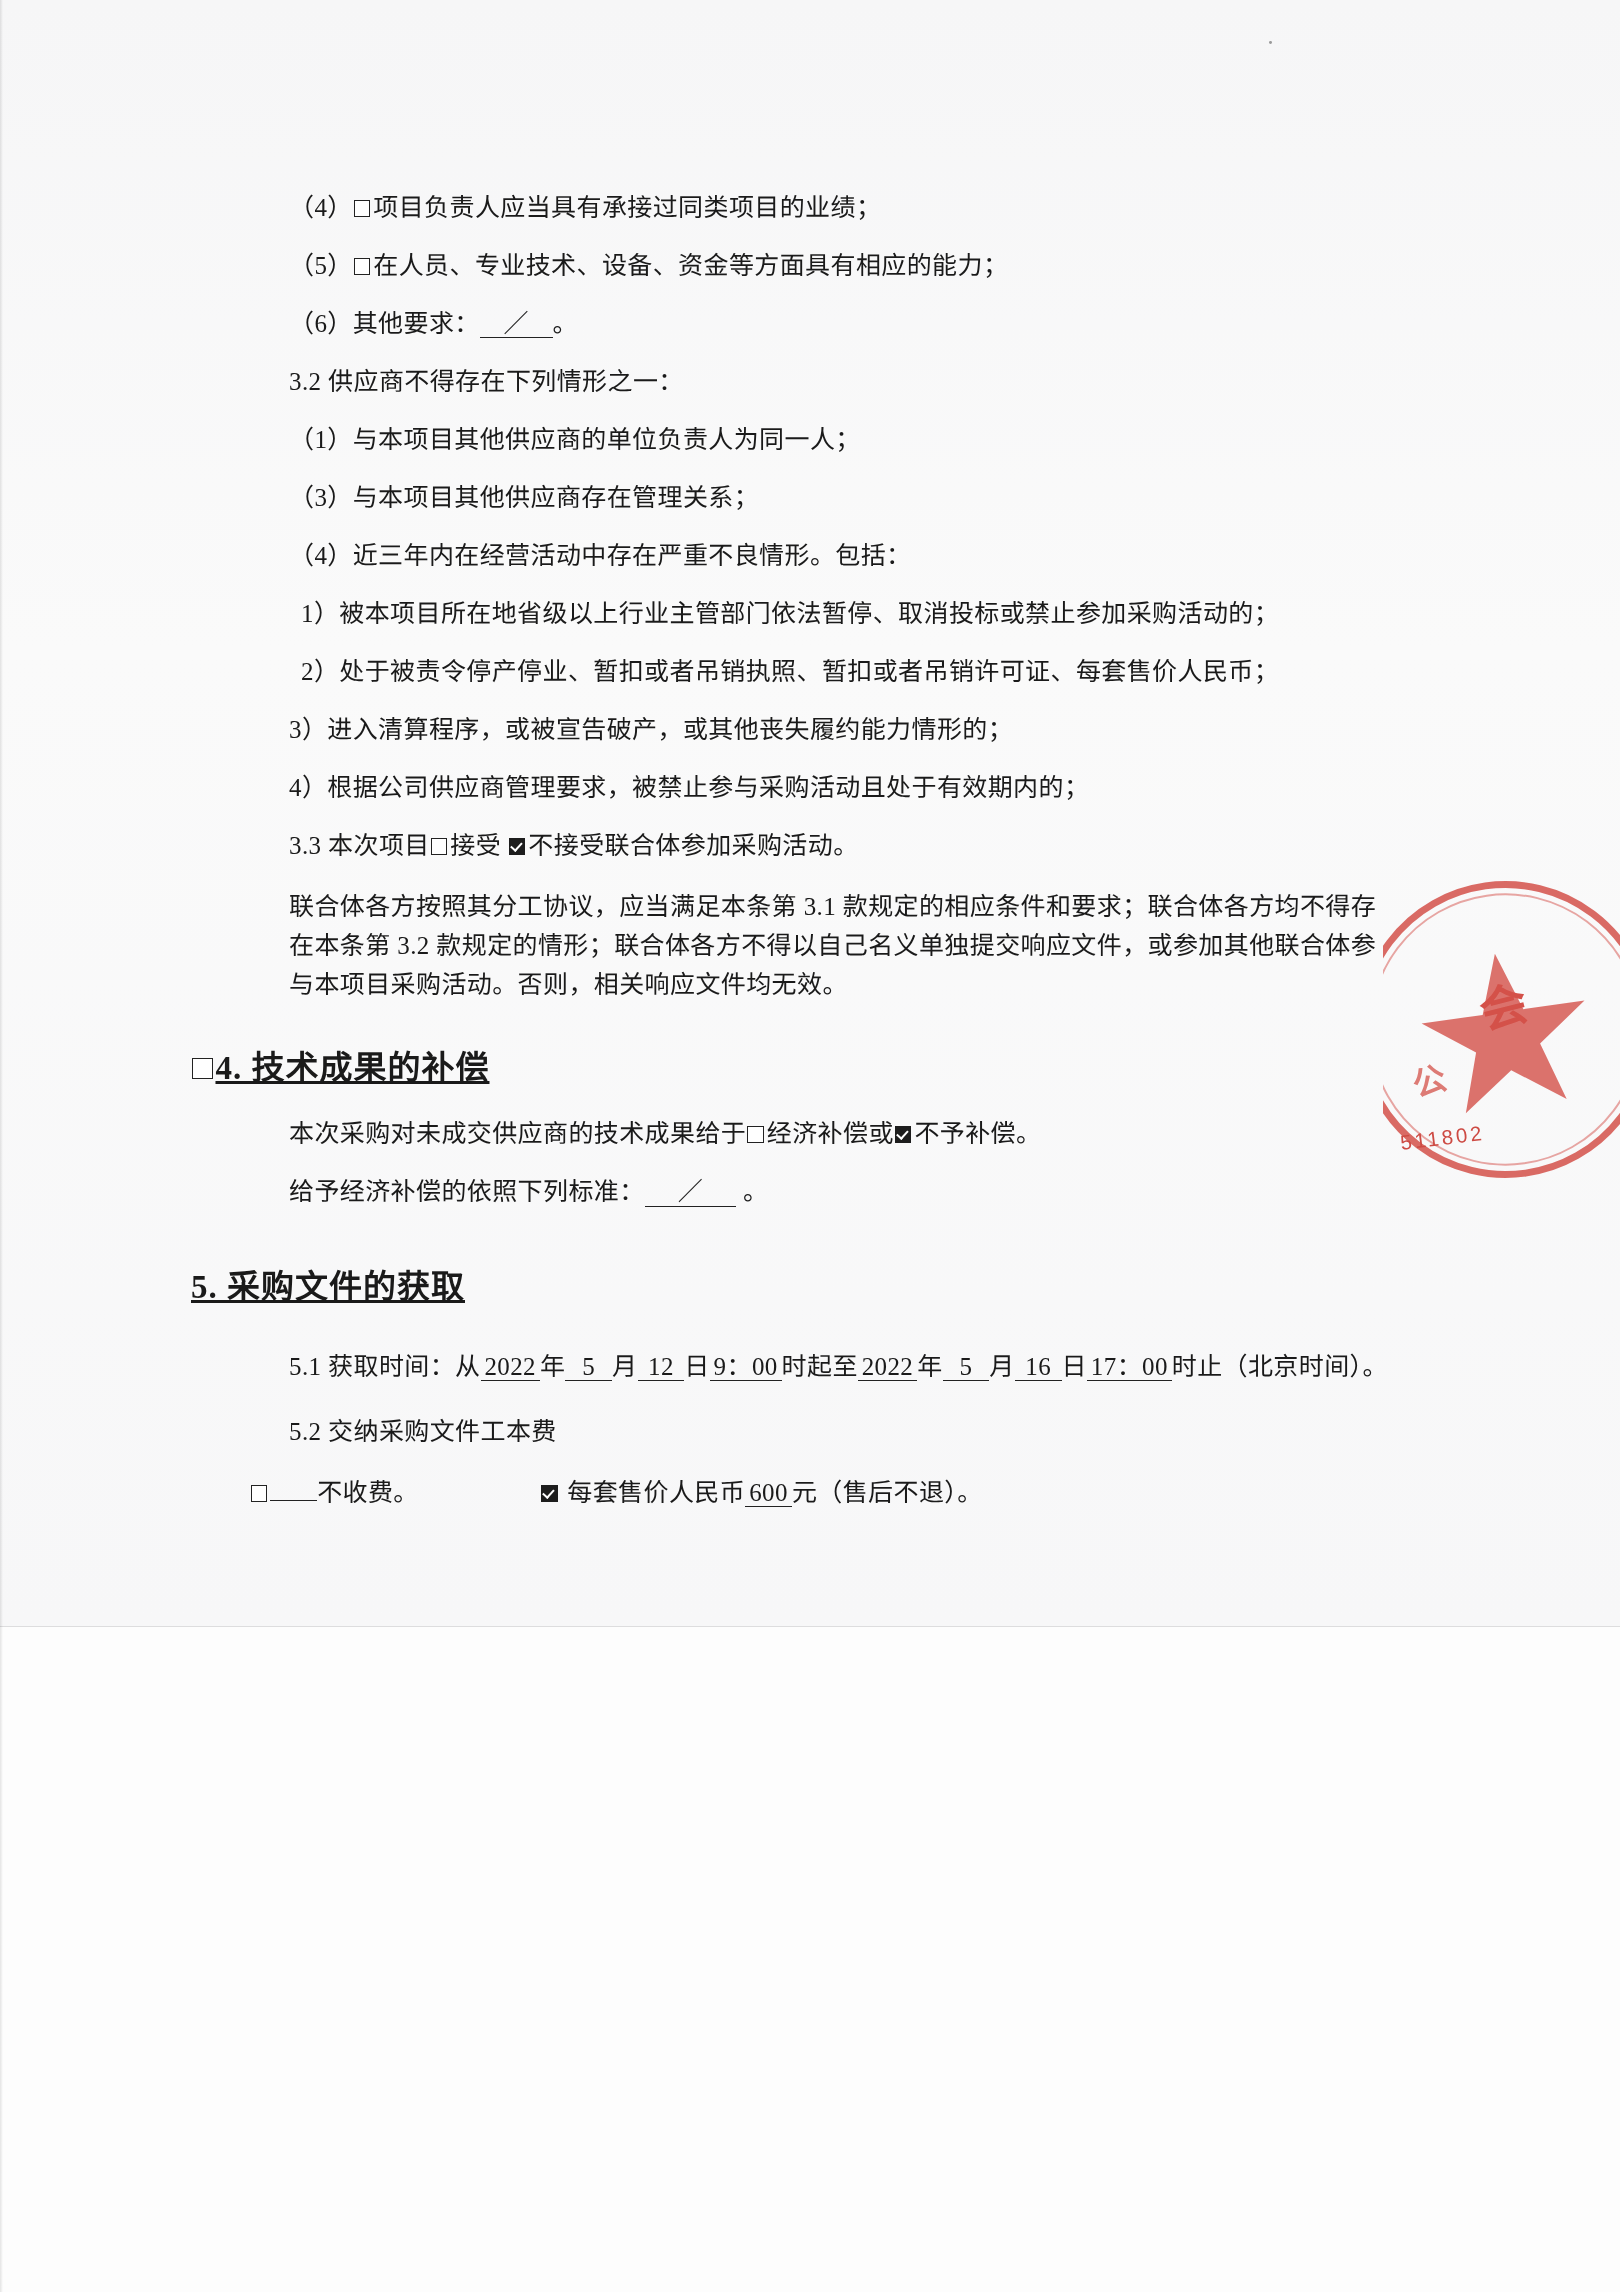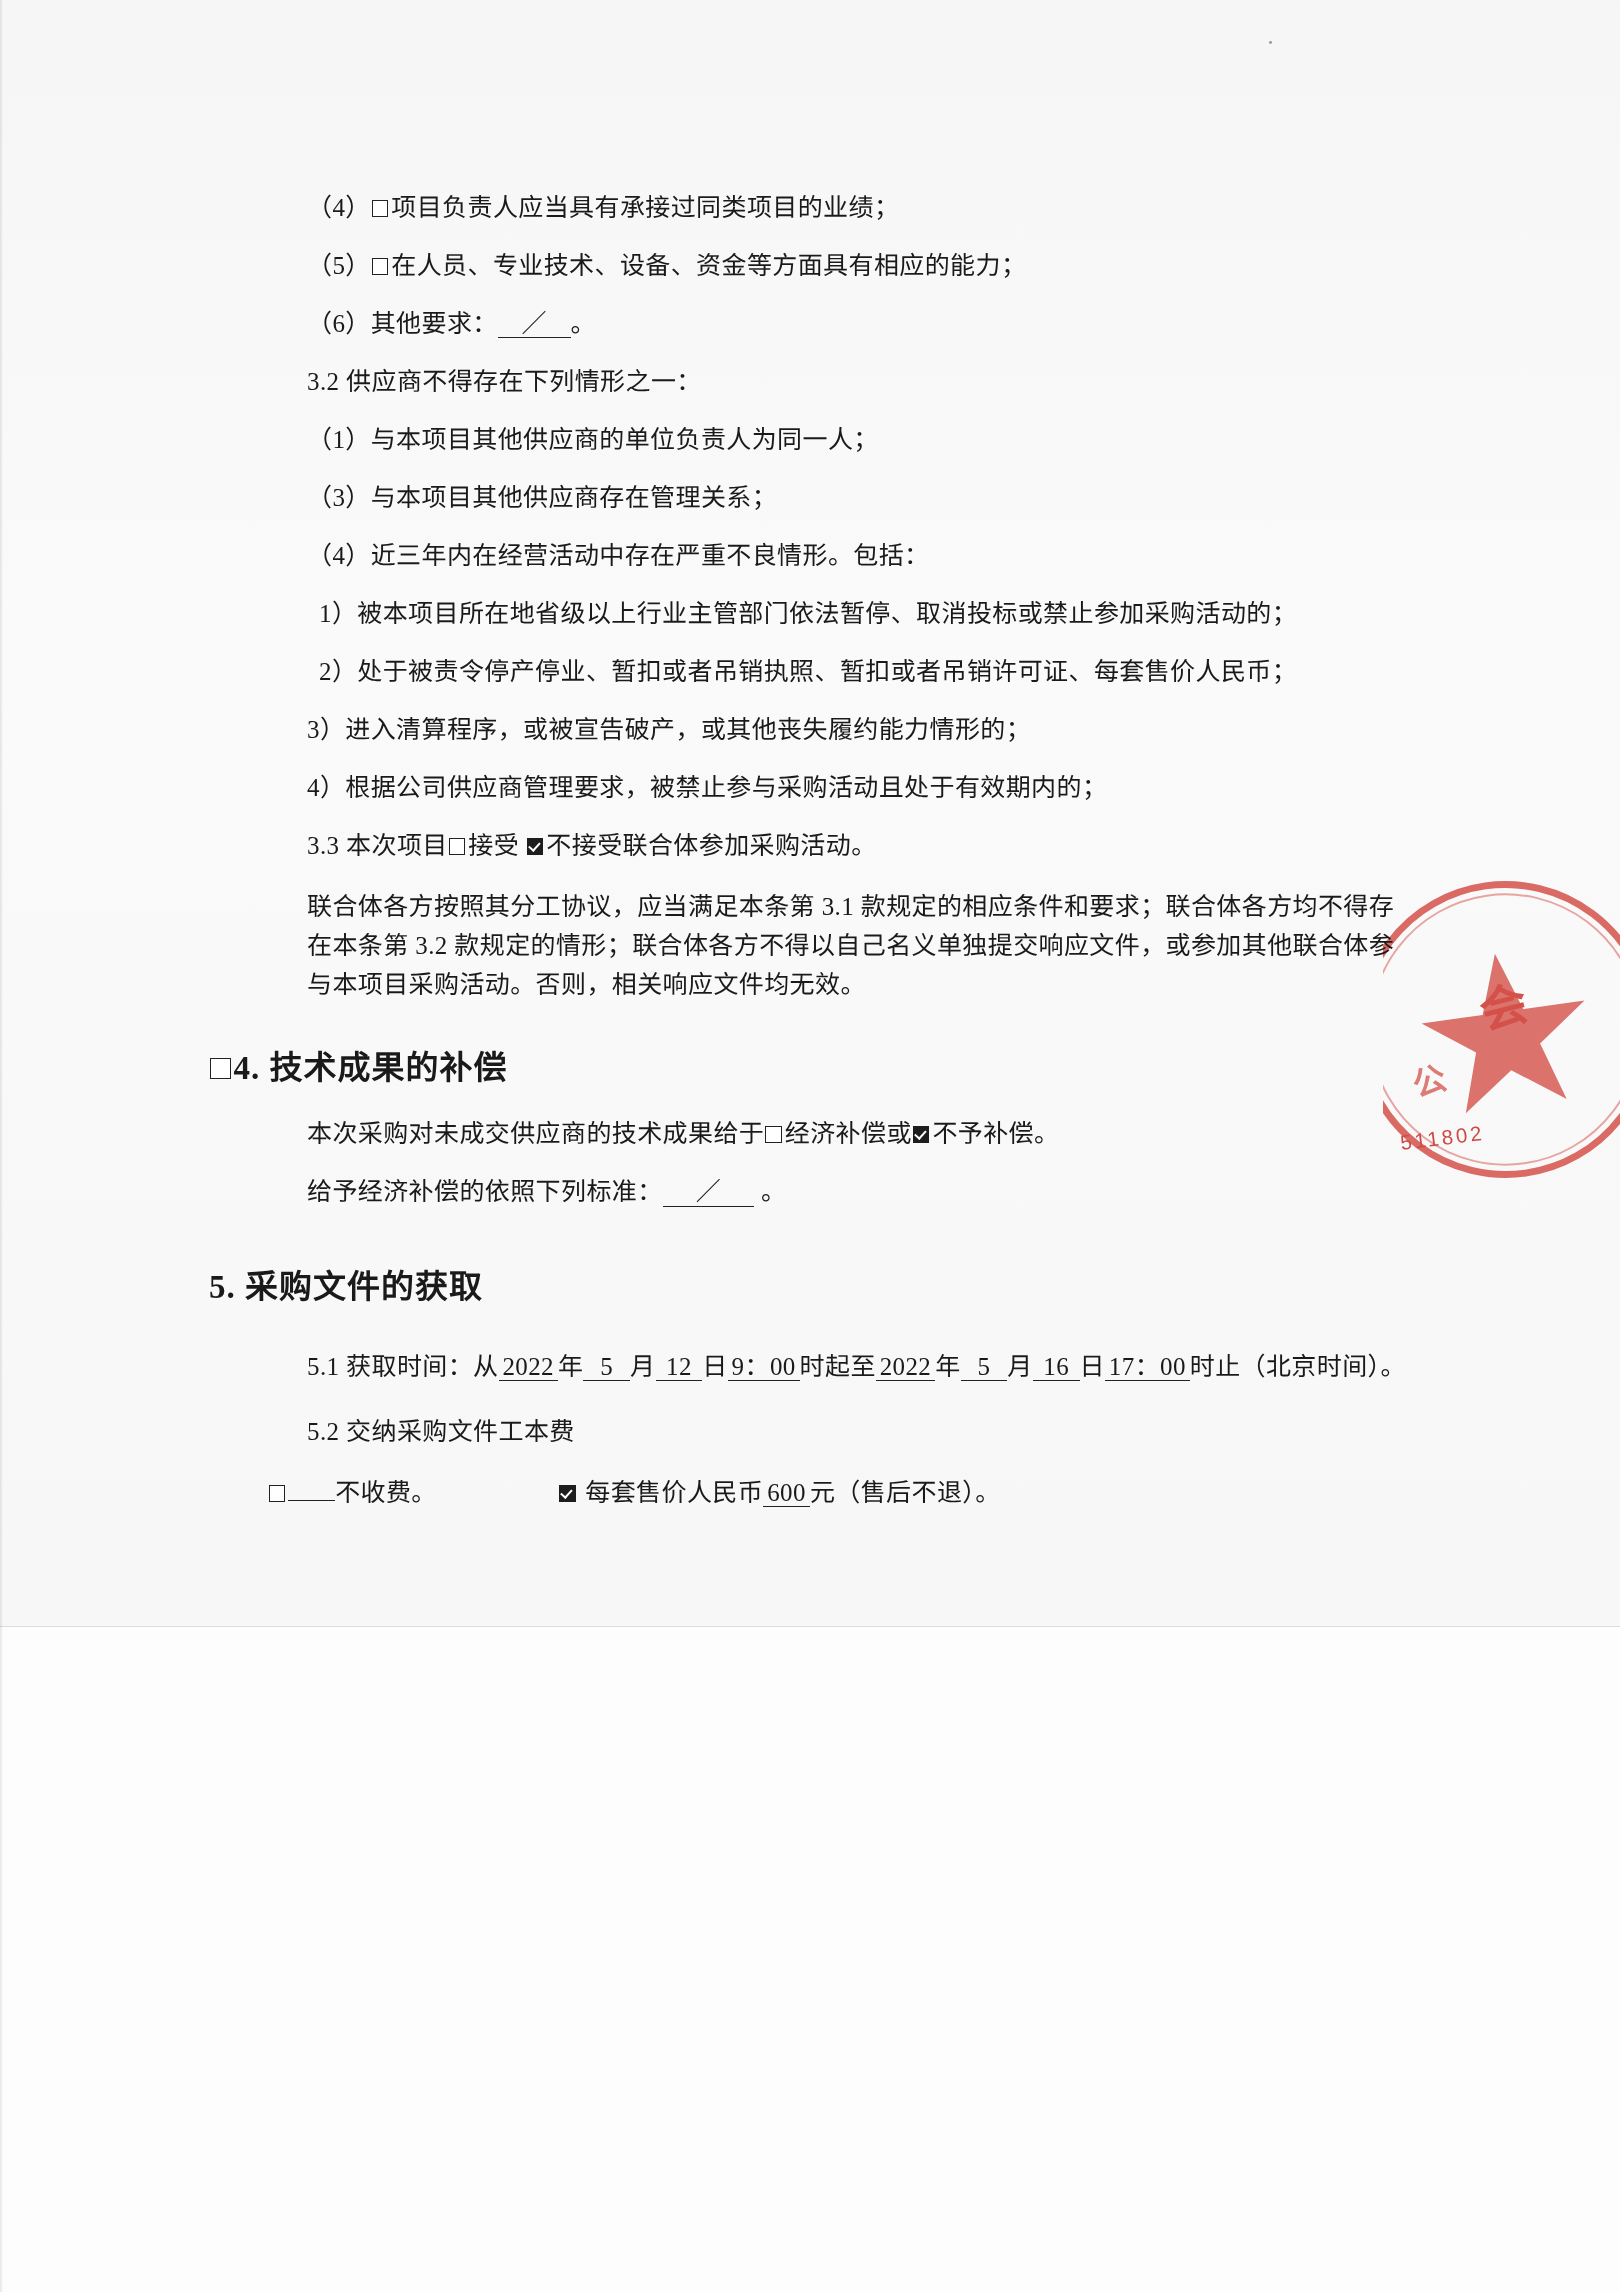--- a/index.html
+++ b/index.html
@@ -40,21 +40,21 @@
   }
   .edge-left {
     position: absolute;
     left: 0; top: 0;
     width: 2.9px; height: 100%;
     background: linear-gradient(90deg, rgba(0,0,0,0.10), rgba(0,0,0,0));
     pointer-events: none;
   }
   .content {
     position: absolute;
-    left: 260px;
+    left: 242px;
     top: 192px;
     width: 1147px;
   }
   p {
     margin: 0 0 0 0;
     font-size: 25px;
     line-height: 1.30;
     letter-spacing: 0.4px;
   }
   .blk {
@@ -70,20 +70,21 @@
   }
   h2 {
     font-size: 33px;
     font-weight: bold;
     margin: 0;
     letter-spacing: 1px;
     font-family: "Liberation Serif", "DejaVu Serif", serif;
   }
   .h-blk {
     margin: 33px 0 29px 0;
+    text-decoration: underline;
   }
   .h-indent {
     padding-left: 0px;
   }
   .cb {
     display: inline-block;
     width: 16.7px;
     height: 16.7px;
     border: 1.6px solid #222;
     vertical-align: middle;

